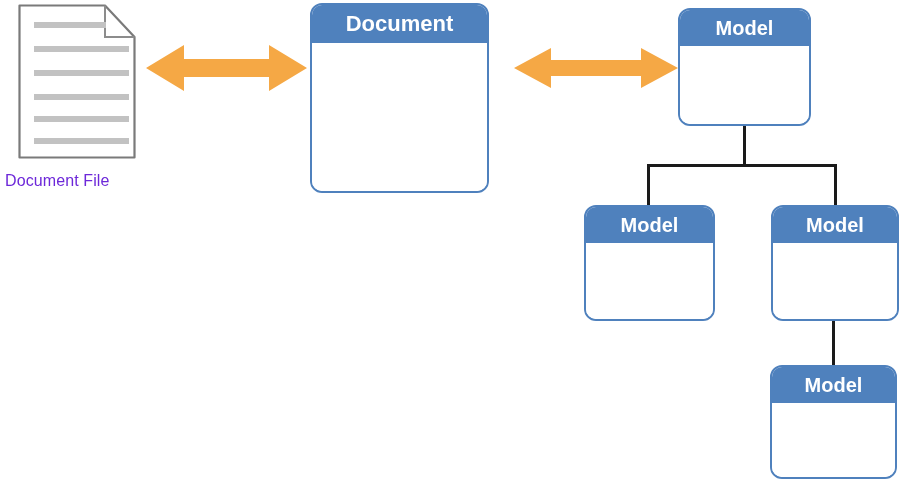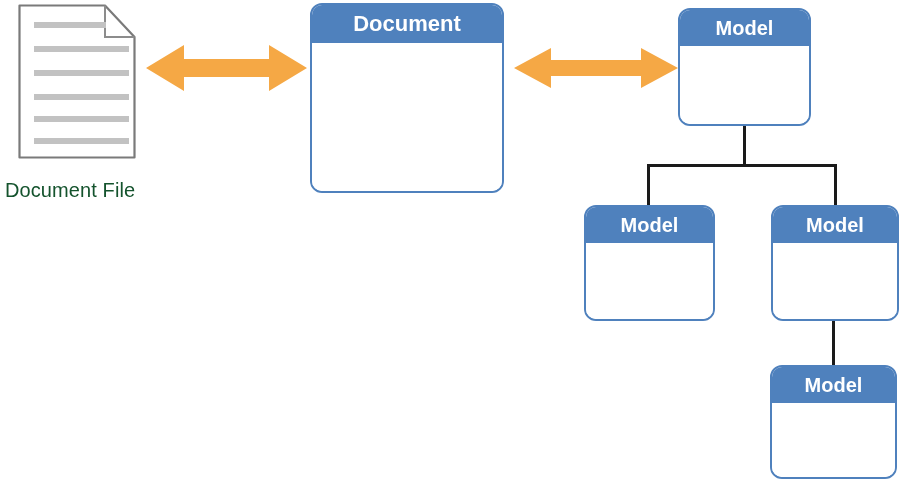--- a/index.html
+++ b/index.html
@@ -24,23 +24,23 @@
     left: 18px;
     top: 4px;
     width: 118px;
     height: 155px;
   }
   .doc-icon svg { display: block; }
 
   .doc-label {
     position: absolute;
     left: 5px;
-    top: 179px;
-    font-size: 20px;
-    color: #14532d;
+    top: 172px;
+    font-size: 16px;
+    color: #6d28d9;
     white-space: nowrap;
     letter-spacing: 0.1px;
   }
 
   
   .arrow {
     position: absolute;
   }
   .arrow svg { display: block; }
 
@@ -66,21 +66,21 @@
     justify-content: center;
     flex: 0 0 auto;
   }
   .node-body {
     background: #ffffff;
     flex: 1 1 auto;
   }
 
   
   #node-document {
-    left: 310px; top: 3px; width: 194px; height: 190px;
+    left: 310px; top: 3px; width: 179px; height: 190px;
   }
   #node-document .node-header { height: 38px; font-size: 22px; }
 
   #node-model-root {
     left: 678px; top: 8px; width: 133px; height: 118px;
   }
   #node-model-root .node-header { height: 36px; font-size: 20px; }
 
   #node-model-child-left {
     left: 584px; top: 205px; width: 131px; height: 116px;

